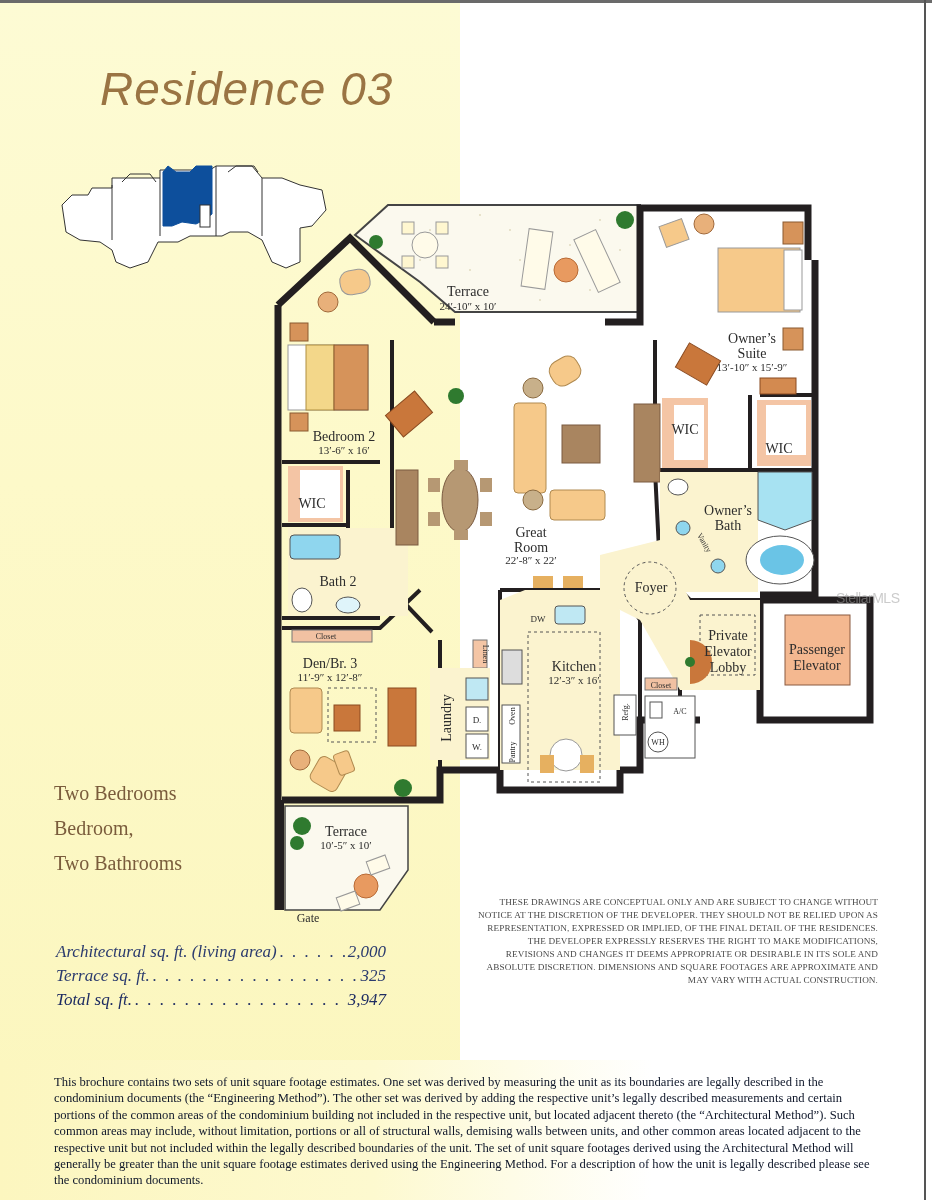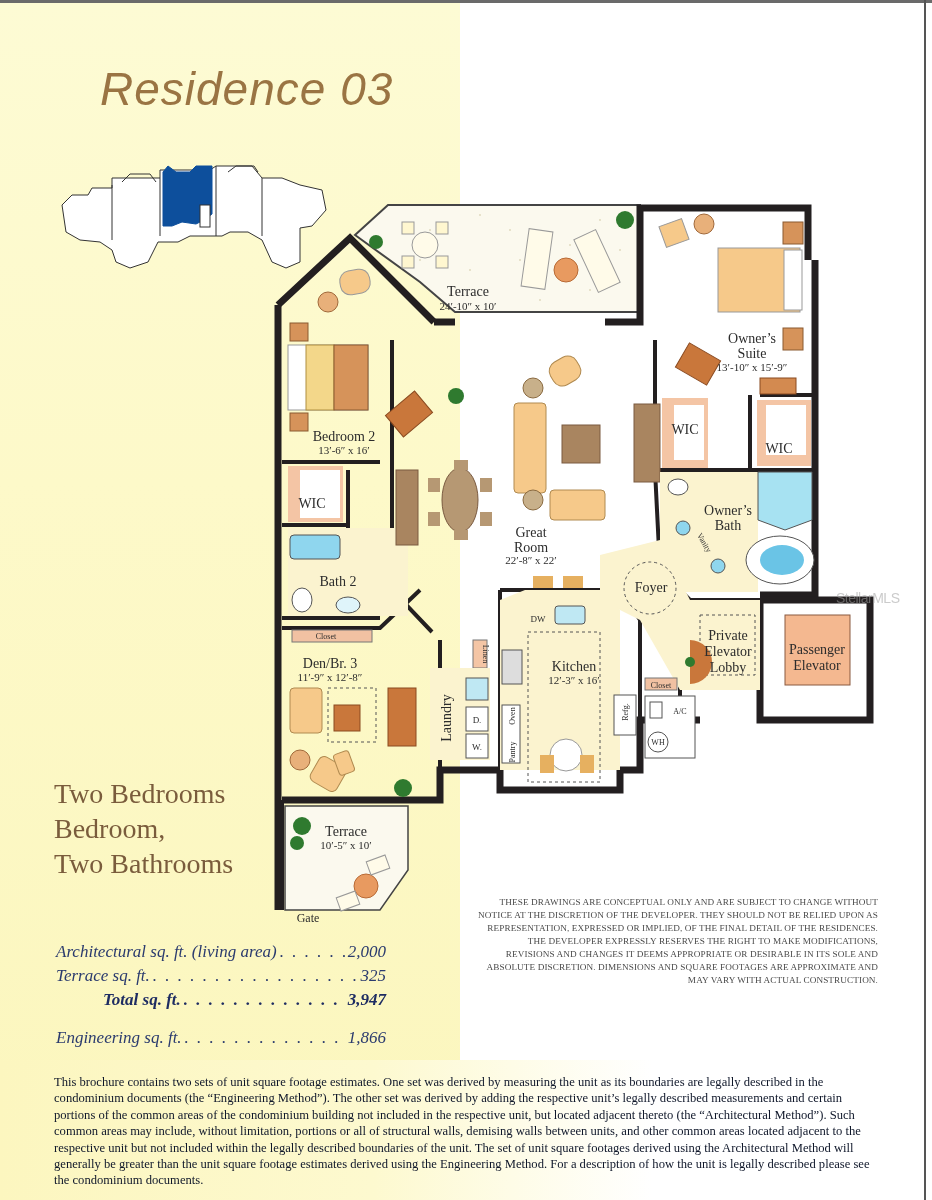--- a/index.html
+++ b/index.html
@@ -17,32 +17,32 @@
   .bottom-yellow { position: absolute; left: 0; top: 1060px; width: 932px; height: 140px;
     background: linear-gradient(90deg, #fcf6bf 0%, #fdf9cf 40%, #ffffff 70%); }
 
   .title {
     position: absolute; left: 100px; top: 62px;
     font-family: Liberation Sans, sans-serif; font-style: italic;
     font-size: 46px; color: #9a7443; letter-spacing: 1px;
   }
   .summary {
     position: absolute; left: 54px; top: 776px; width: 230px;
-    font-size: 28px; line-height: 35px; color: #7a5c3c;
+    font-size: 20px; line-height: 35px; color: #7a5c3c;
   }
   .summary div { white-space: nowrap; }
 
   .sqft { position: absolute; left: 56px; top: 942px; width: 330px;
     font-style: italic; color: #2b3b6e; font-size: 17px; }
   .sqft-row { display: flex; align-items: baseline; height: 24px; text-align: center; }
   .sqft-row .lbl { white-space: nowrap; }
   .sqft-row .dots { flex: 1; overflow: hidden; white-space: nowrap; margin: 0 3px; letter-spacing: 2px; }
   .sqft-row .dots::before { content: ". . . . . . . . . . . . . . . . . . . . . . . . . . . . . . . . . . . . . . . . . . ."; }
   .sqft-row .val { white-space: nowrap; }
-  .sqft-row.total { font-weight: bold; color: #1e2c62; margin-left: 47px; }
+  .sqft-row.total { font-weight: normal; color: #1e2c62; }
   .sqft-row.eng { margin-top: 14px; }
 
   .disclaimer {
     position: absolute; left: 478px; top: 896px; width: 400px;
     font-size: 9.2px; line-height: 13px; text-align: right; color: #4a4a4a;
     text-transform: uppercase; letter-spacing: 0.1px;
   }
   .footnote {
     position: absolute; left: 54px; top: 1074px; width: 830px;
     font-size: 12.6px; line-height: 16.4px; color: #0f172a;
@@ -337,21 +337,16 @@
   <div class="sqft-row">
     <span class="lbl">Terrace sq. ft.</span>
     <span class="dots"></span>
     <span class="val">325</span>
   </div>
   <div class="sqft-row total">
     <span class="lbl">Total sq. ft.</span>
     <span class="dots"></span>
     <span class="val">3,947</span>
   </div>
-  <div class="sqft-row eng">
-    <span class="lbl">Engineering sq. ft.</span>
-    <span class="dots"></span>
-    <span class="val">1,866</span>
-  </div>
 </div>
 
 <div class="disclaimer">These drawings are conceptual only and are subject to change without notice at the discretion of the developer. They should not be relied upon as representation, expressed or implied, of the final detail of the residences. The developer expressly reserves the right to make modifications, revisions and changes it deems appropriate or desirable in its sole and absolute discretion. Dimensions and square footages are approximate and may vary with actual construction.</div>
 <div class="footnote">This brochure contains two sets of unit square footage estimates. One set was derived by measuring the unit as its boundaries are legally described in the condominium documents (the “Engineering Method”). The other set was derived by adding the respective unit’s legally described measurements and certain portions of the common areas of the condominium building not included in the respective unit, but located adjacent thereto (the “Architectural Method”). Such common areas may include, without limitation, portions or all of structural walls, demising walls between units, and other common areas located adjacent to the respective unit but not included within the legally described boundaries of the unit. The set of unit square footages derived using the Architectural Method will generally be greater than the unit square footage estimates derived using the Engineering Method. For a description of how the unit is legally described please see the condominium documents.</div>
 
 </body></html>

